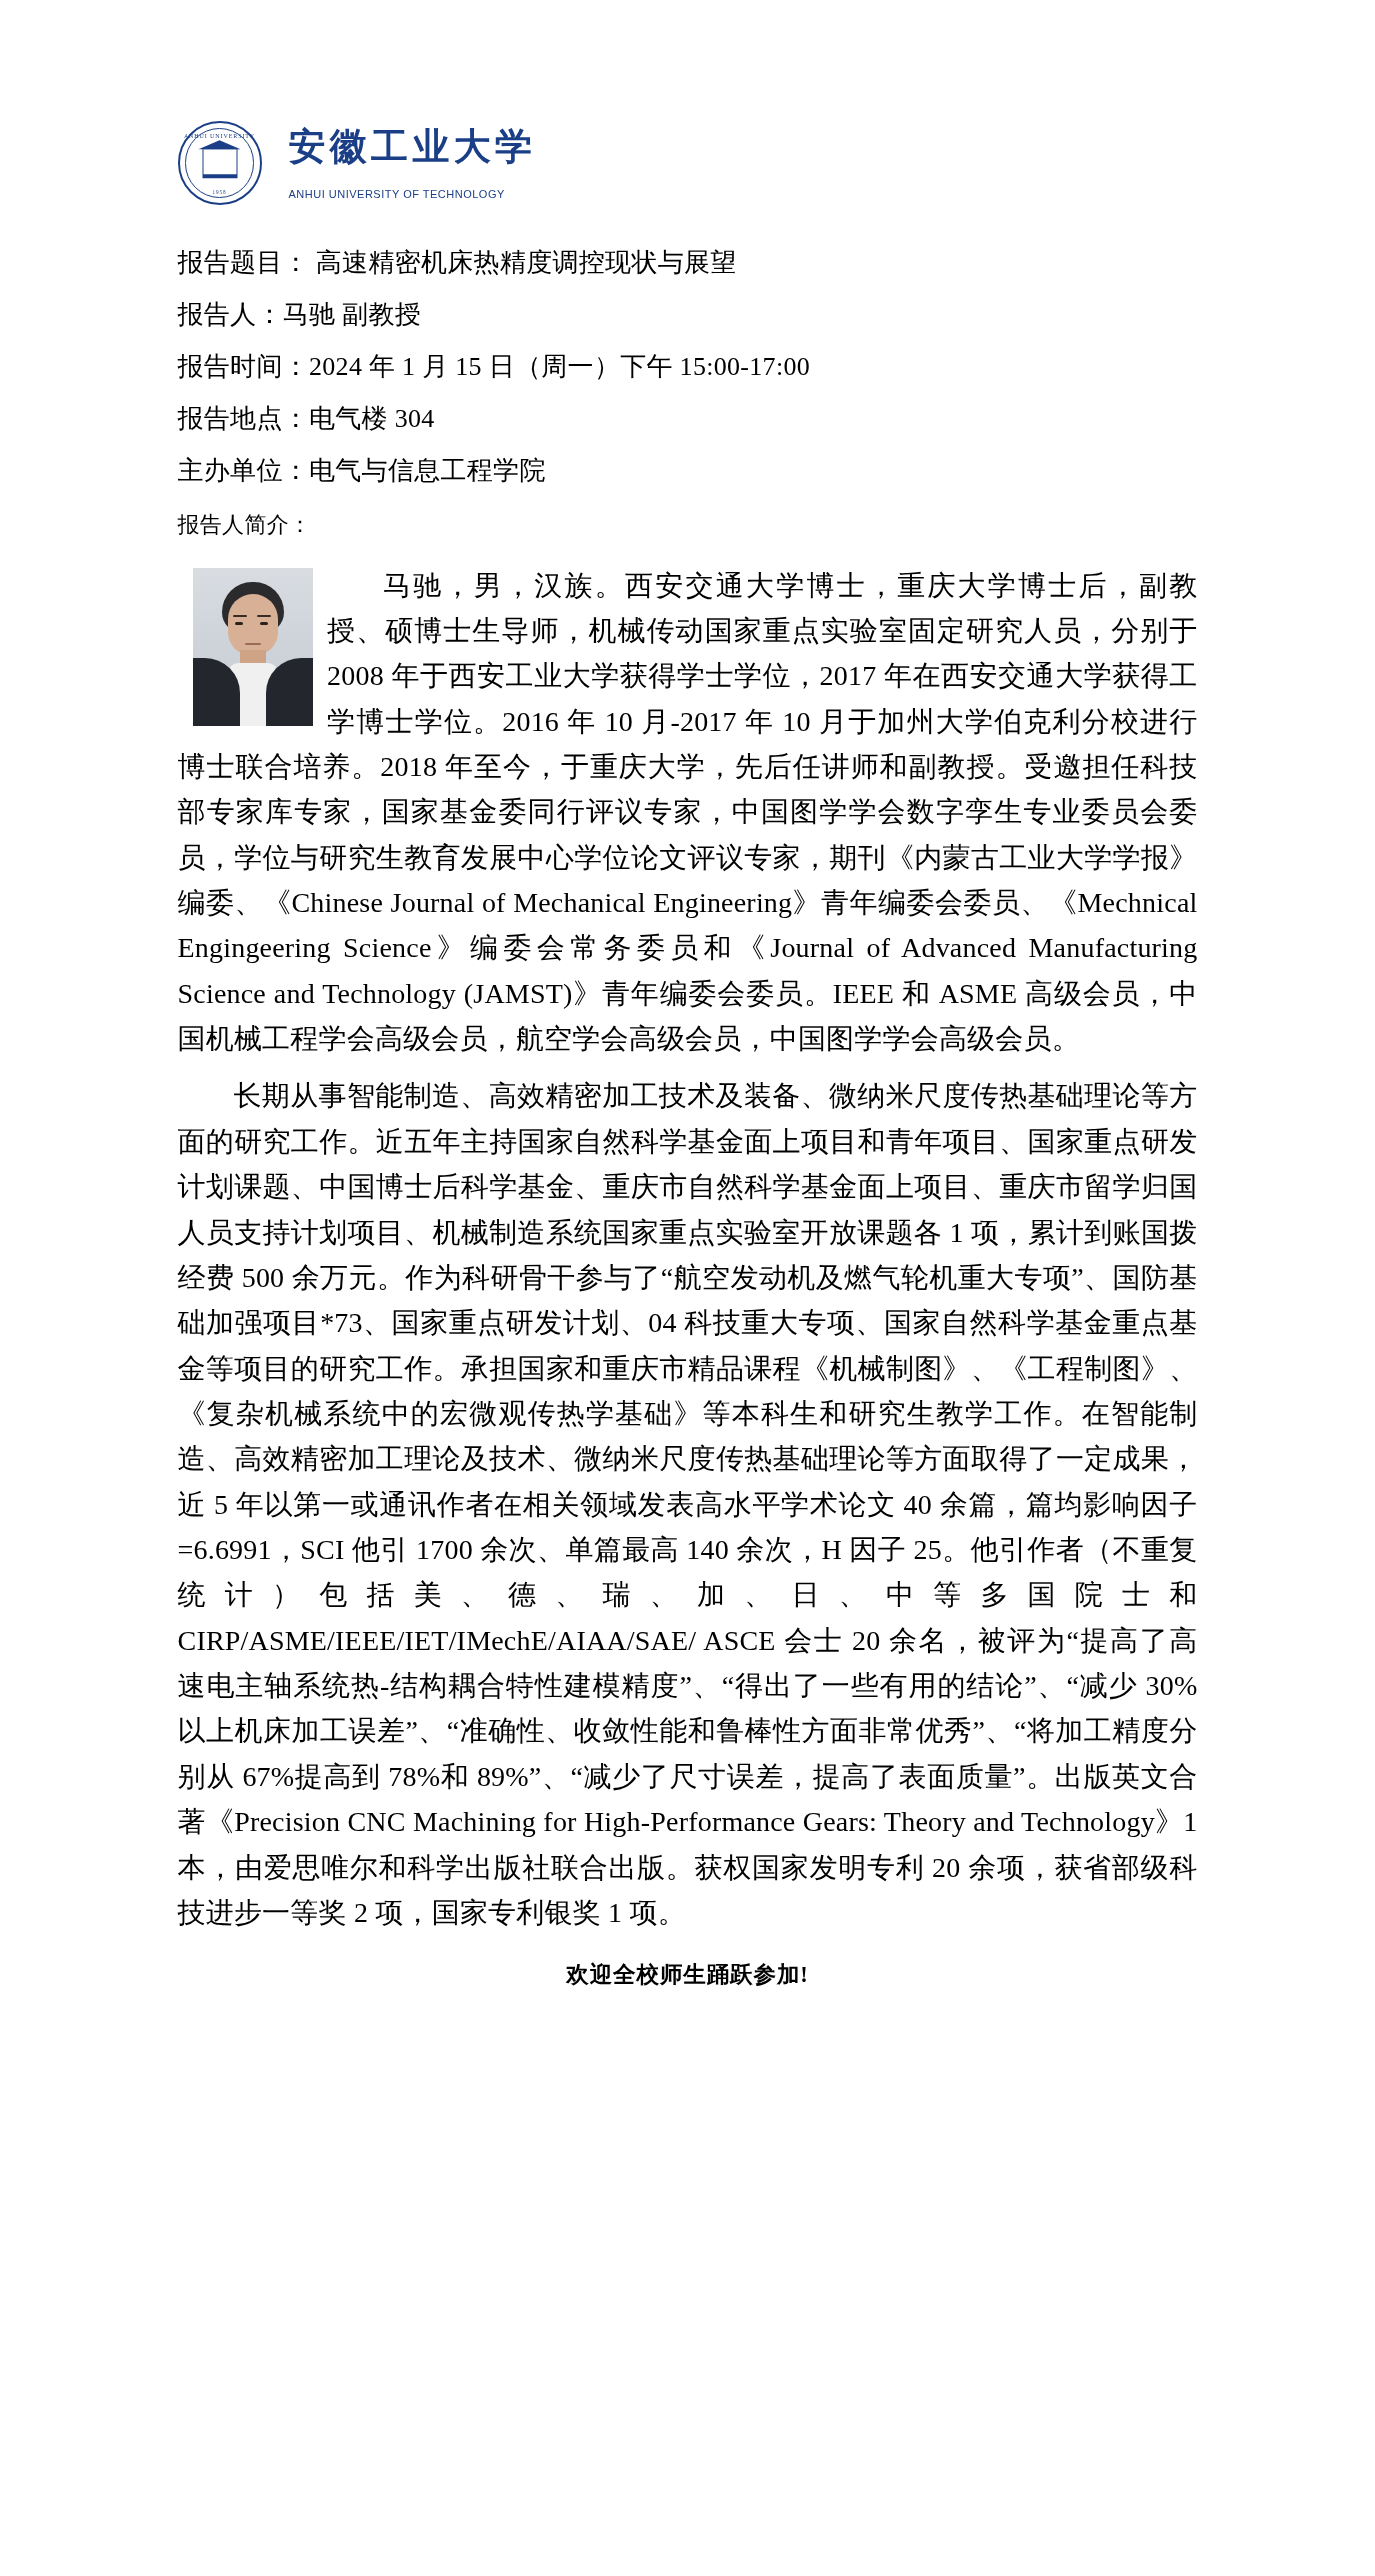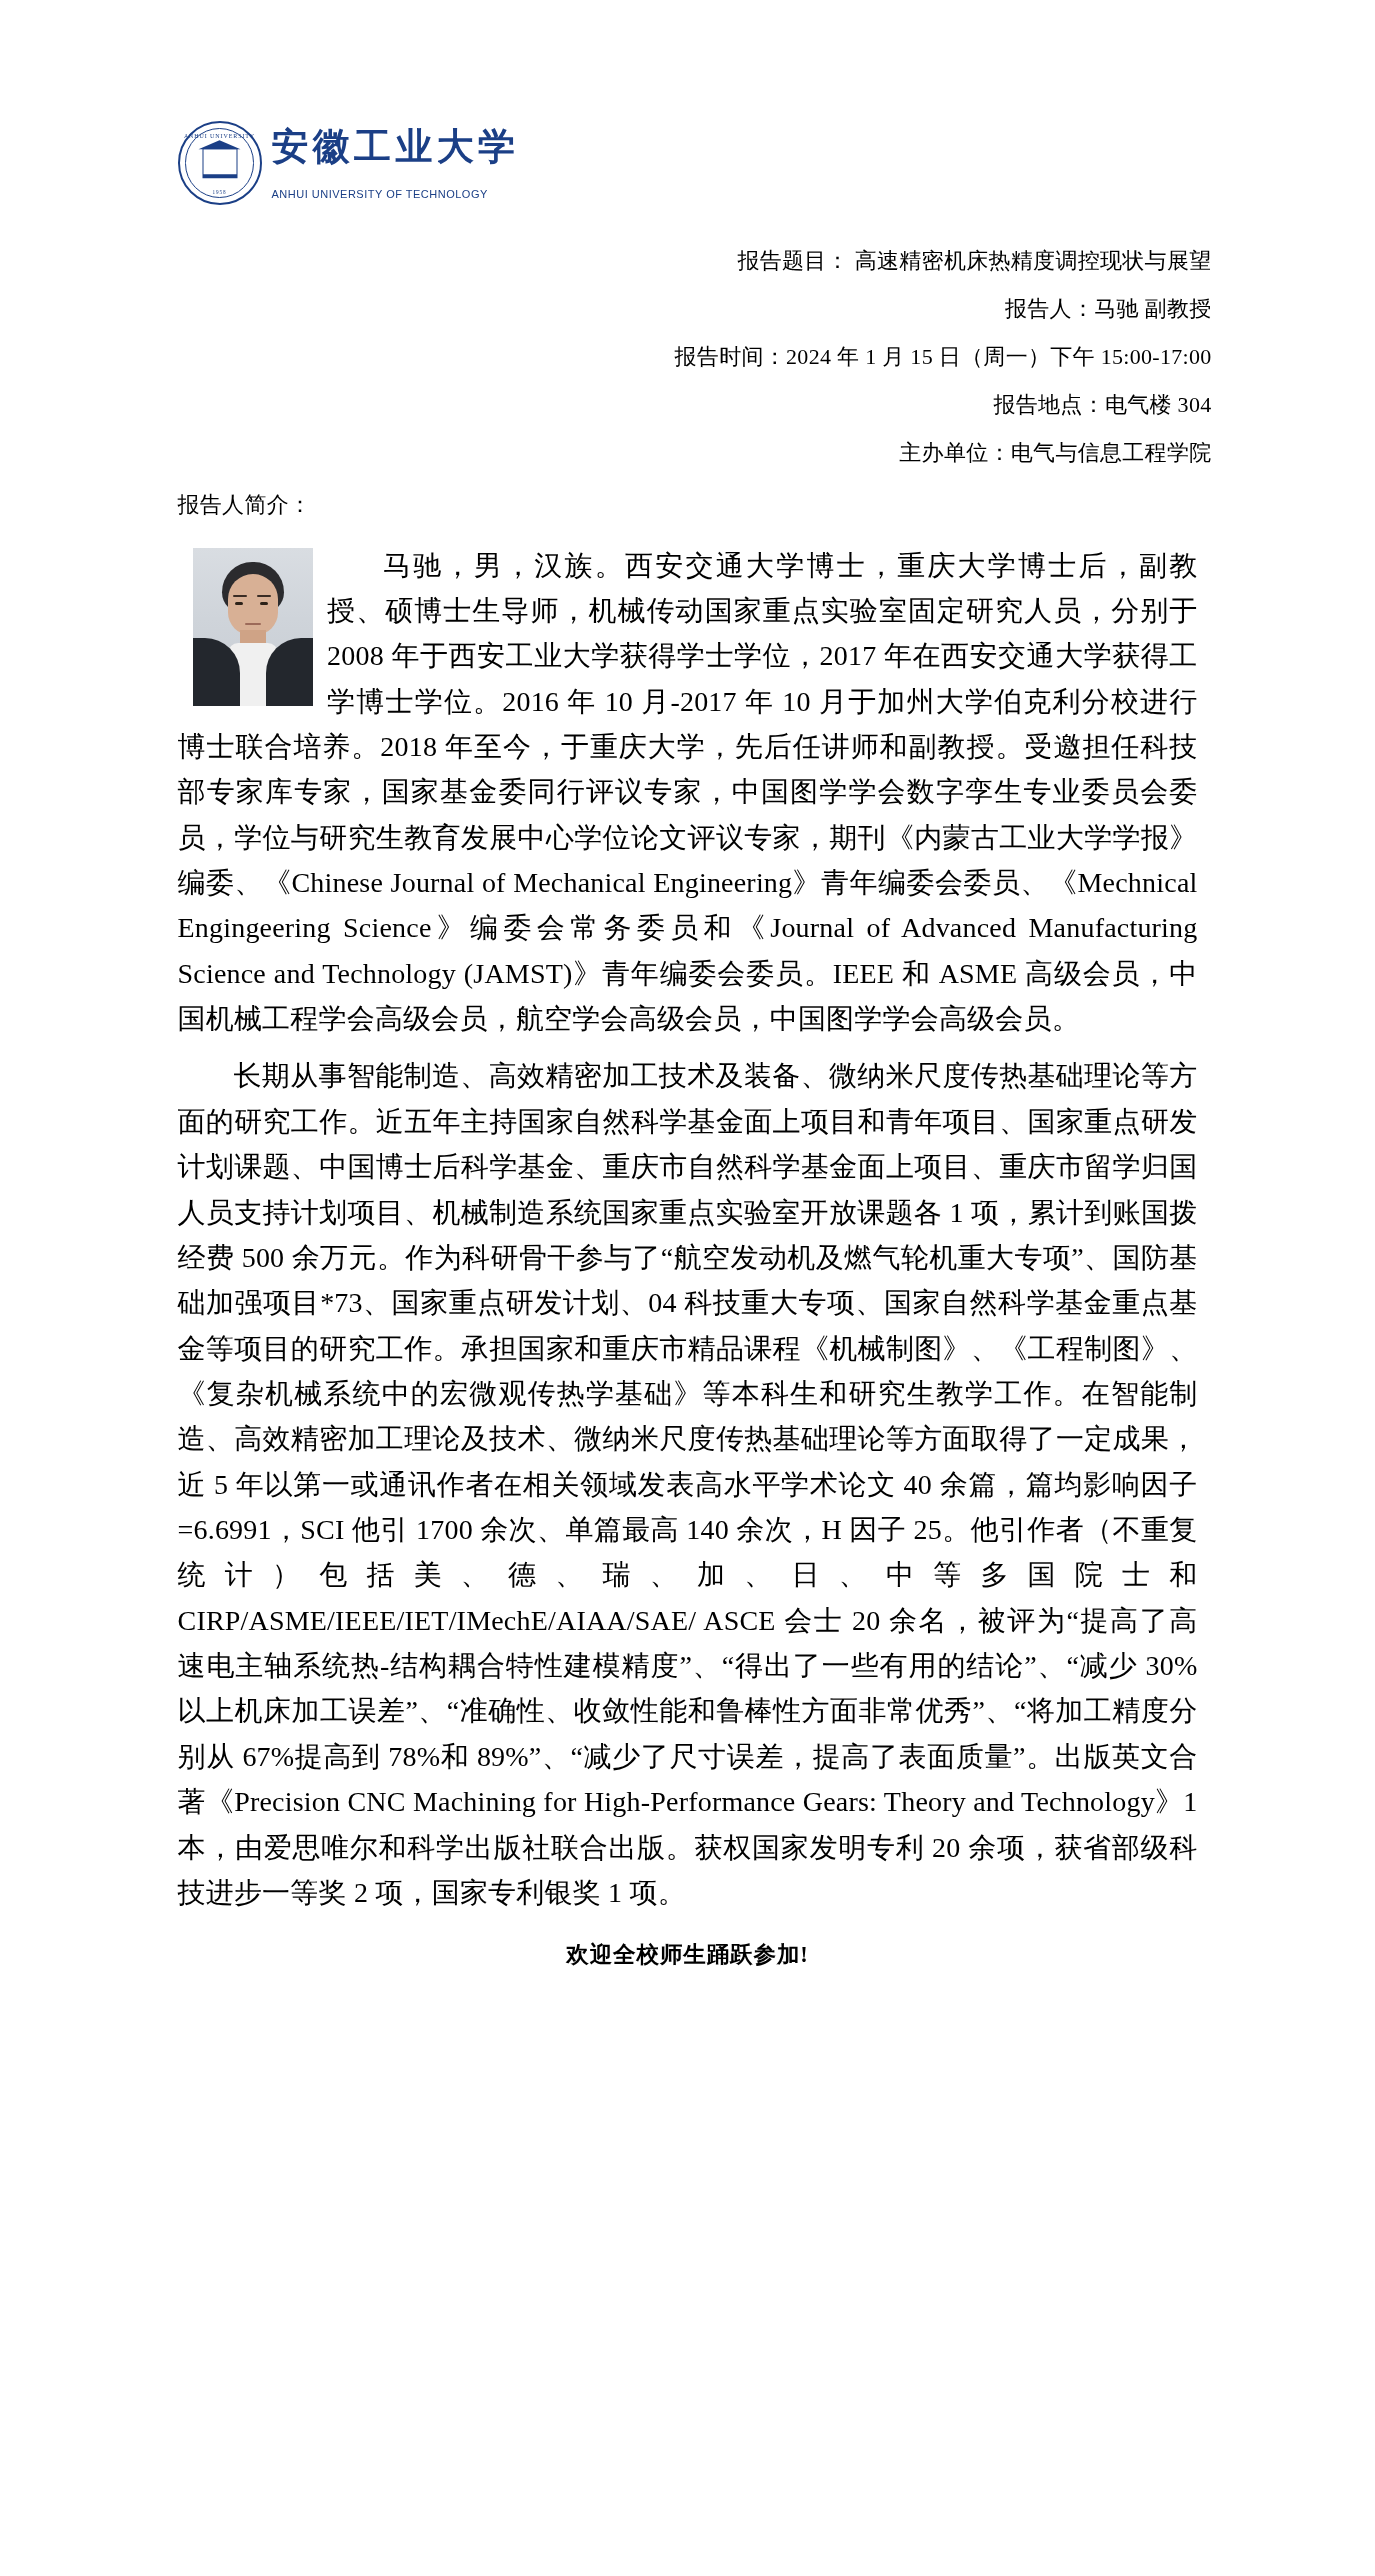--- a/index.html
+++ b/index.html
@@ -23,21 +23,21 @@
   .content {
     margin: 0 auto;
     padding-top: 121px;
     width: 1048px;
   }
 
   
   .letterhead {
     display: flex;
     align-items: center;
-    gap: 10px;
+    gap: 27px;
     padding-left: 14px;
     margin-bottom: 45px;
   }
   .seal {
     width: 80px;
     height: 80px;
     border-radius: 50%;
     border: 2.2px solid #1b3f86;
     position: relative;
     flex: none;
@@ -108,25 +108,24 @@
     margin-top: 20px;
     font-family: "Liberation Sans", sans-serif;
   }
 
   
   .meta-list {
     margin: 0 0 21px 0;
     padding: 0 0 0 14px;
   }
   .meta-line {
-    font-size: 22px;
+    font-size: 26px;
     line-height: 1.0;
     margin-bottom: 26px;
     letter-spacing: 0.3px;
-    text-align: right;
   }
   .meta-label { }
   .meta-value { }
 
   .section-title {
     font-size: 22px;
     padding-left: 14px;
     margin-bottom: 22.5px;
     letter-spacing: 0.3px;
   }

